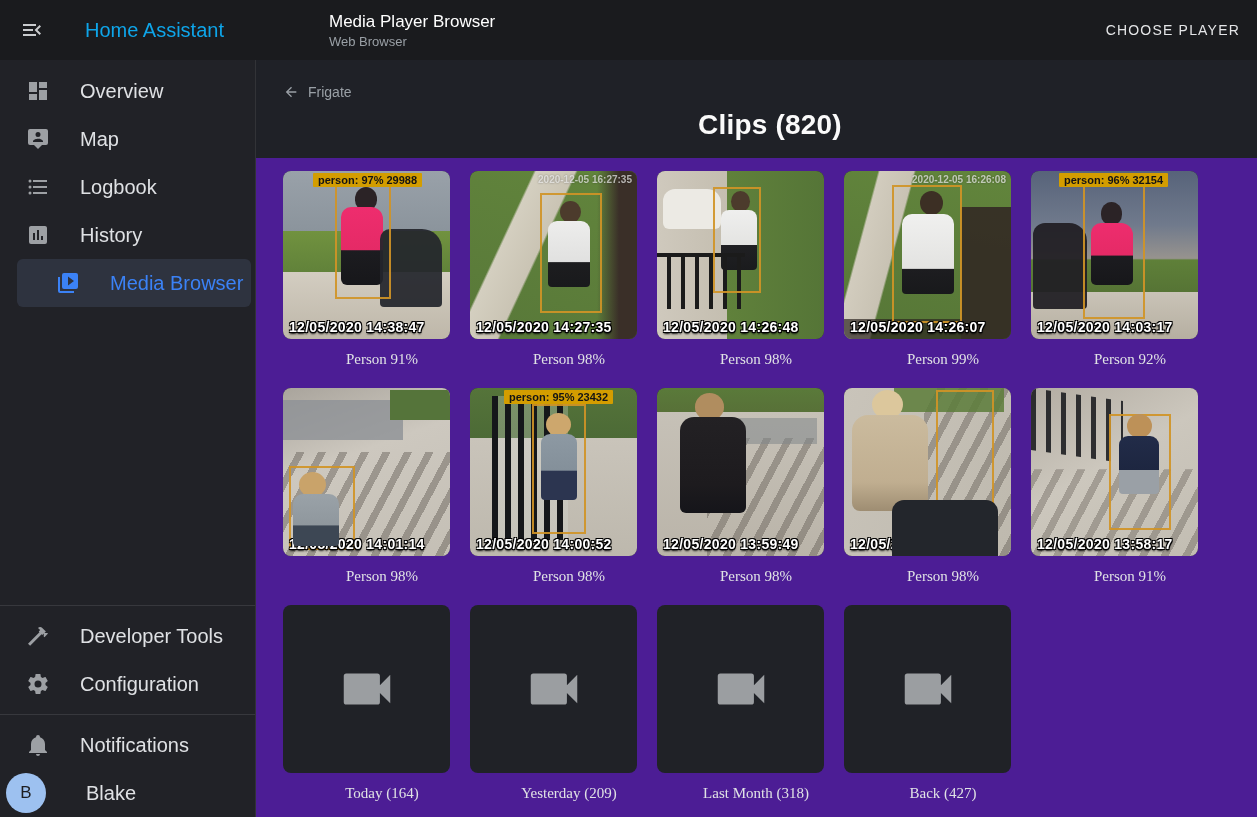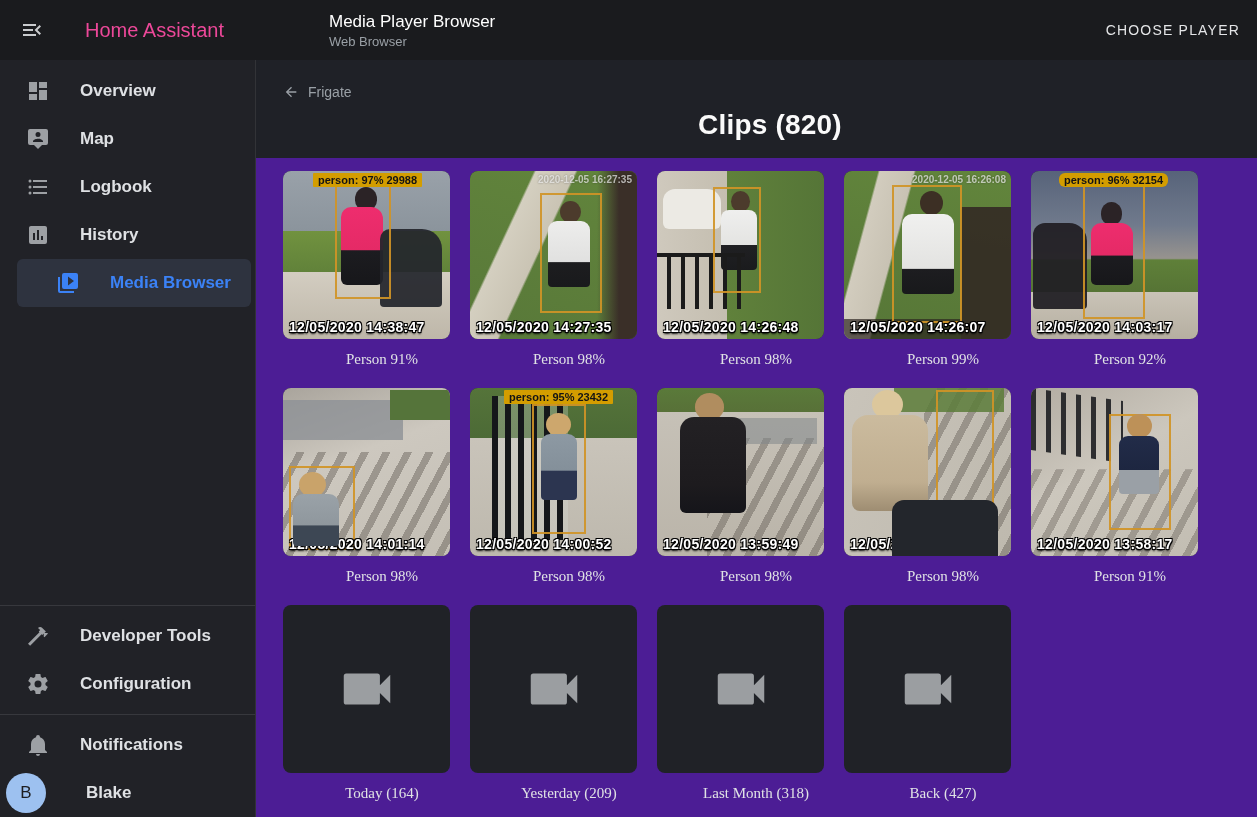--- a/index.html
+++ b/index.html
@@ -8,39 +8,39 @@
     width:1257px; height:817px; overflow:hidden;
     font-family:"Liberation Sans", sans-serif;
     color:#e3e5e8;
   }
   svg { display:block; }
 
   
   .topbar { height:60px; background:#1a1b1e; display:flex; align-items:center; }
   .topbar-left { width:256px; flex:none; display:flex; align-items:center; padding-left:20px; }
   .menu-btn { background:none; border:none; padding:0; color:#c9cbce; cursor:pointer; width:24px; height:24px; }
-  .app-name { margin-left:41px; font-size:20px; color:#ec4899; font-weight:400; white-space:nowrap; }
+  .app-name { margin-left:41px; font-size:20px; color:#0ea5e9; font-weight:400; white-space:nowrap; }
   .topbar-main { flex:1; display:flex; align-items:center; min-width:0; }
   .tb-titles { margin-left:73px; }
   .tb-title { font-size:17px; color:#ffffff; font-weight:400; line-height:22px; }
   .tb-subtitle { font-size:13px; color:#9aa0a6; line-height:17px; }
   .choose-player { margin-left:auto; margin-right:9px; background:none; border:none; cursor:pointer;
     color:#e4e5e7; font-family:"Liberation Sans",sans-serif; font-size:14px; font-weight:500;
     letter-spacing:1.2px; padding:8px 8px; white-space:nowrap; }
 
   
   .layout { display:flex; height:757px; }
 
   
   .sidebar { width:256px; flex:none; background:#212227; border-right:1px solid rgba(255,255,255,.08);
     display:flex; flex-direction:column; padding-top:7px; }
   .nav-item { height:48px; flex:none; display:flex; align-items:center; padding-left:22px;
     cursor:pointer; color:#dfe1e4; margin:0 4px; border-radius:6px; }
   .nav-item .nicon { width:24px; height:24px; color:#9da0a4; flex:none; }
-  .nav-item .nlabel { margin-left:30px; font-size:17px; font-weight:700; }
+  .nav-item .nlabel { margin-left:30px; font-size:20px; font-weight:400; }
   .nav-item.selected { background:rgba(140,170,230,.13); }
   .nav-item.selected, .nav-item.selected .nicon { color:#3b82f6;margin-left:17px; }
   .side-spacer { flex:1; }
   .side-divider { height:1px; background:rgba(255,255,255,.1); margin:6px 0; flex:none; }
   .avatar { width:40px; height:40px; border-radius:50%; background:#9dc1f0; color:#1d1e21;
     display:flex; align-items:center; justify-content:center; font-size:17px; flex:none;
     margin-left:-10px; margin-right:16px; }
   .profile-item { padding-left:12px; }
   .profile-item .nlabel { margin-left:24px; }
 
@@ -117,21 +117,21 @@
   .s3 .fx::after { right:50px; bottom:0; width:120px; height:20px; background:rgba(44,38,33,.75); }
   .s3 .bbox { display:block; left:48px; top:14px; width:70px; height:138px; }
 
   
   .s4 .photo { background:linear-gradient(180deg,#57637a 0%,#707a8c 32%,#97938e 52%,#5f8039 53%,#567435 72%,#c9c3b7 72%,#b6afa1 100%); }
   .s4 .photo::before { left:70px; top:31px; width:21px; height:23px; border-radius:50% 50% 45% 45%; background:#2b2326; }
   .s4 .photo::after { left:60px; top:52px; width:42px; height:62px; border-radius:10px 12px 5px 5px;
     background:linear-gradient(180deg,#ee2d6e 0%,#e52a66 52%,#1c1c20 53%,#17171a 100%); }
   .s4 .fx { left:2px; top:52px; width:54px; height:86px; background:#211f24; border-radius:12px 18px 4px 4px; opacity:.94; }
   .s4 .bbox { display:block; left:52px; top:14px; width:62px; height:134px; }
-  .s4 .det-chip { left:28px;border-radius:6px; }
+  .s4 .det-chip { left:28px; }
 
   
   .s5 .photo { background:linear-gradient(160deg,#a9a49c 0%,#cdc8bf 40%,#c4bfb5 100%); }
   .s5 .photo::before { left:16px; top:84px; width:27px; height:25px; border-radius:50%; background:#c9a36a; z-index:2; }
   .s5 .photo::after { left:10px; top:106px; width:46px; height:52px; border-radius:10px 10px 4px 4px;
     background:linear-gradient(180deg,#9aa2a8 0%,#8f979d 60%,#3d4754 61%); z-index:2; }
   .s5 .fx { left:0; bottom:0; width:100%; height:62%;
     background:repeating-linear-gradient(118deg,transparent 0 12px,rgba(55,48,42,.32) 12px 19px); }
   .s5 .fx::before { left:0; top:-52px; width:120px; height:40px; background:#8d9196; opacity:.8; }
   .s5 .fx::after { right:0; top:-62px; width:60px; height:30px; background:#55743a; }

